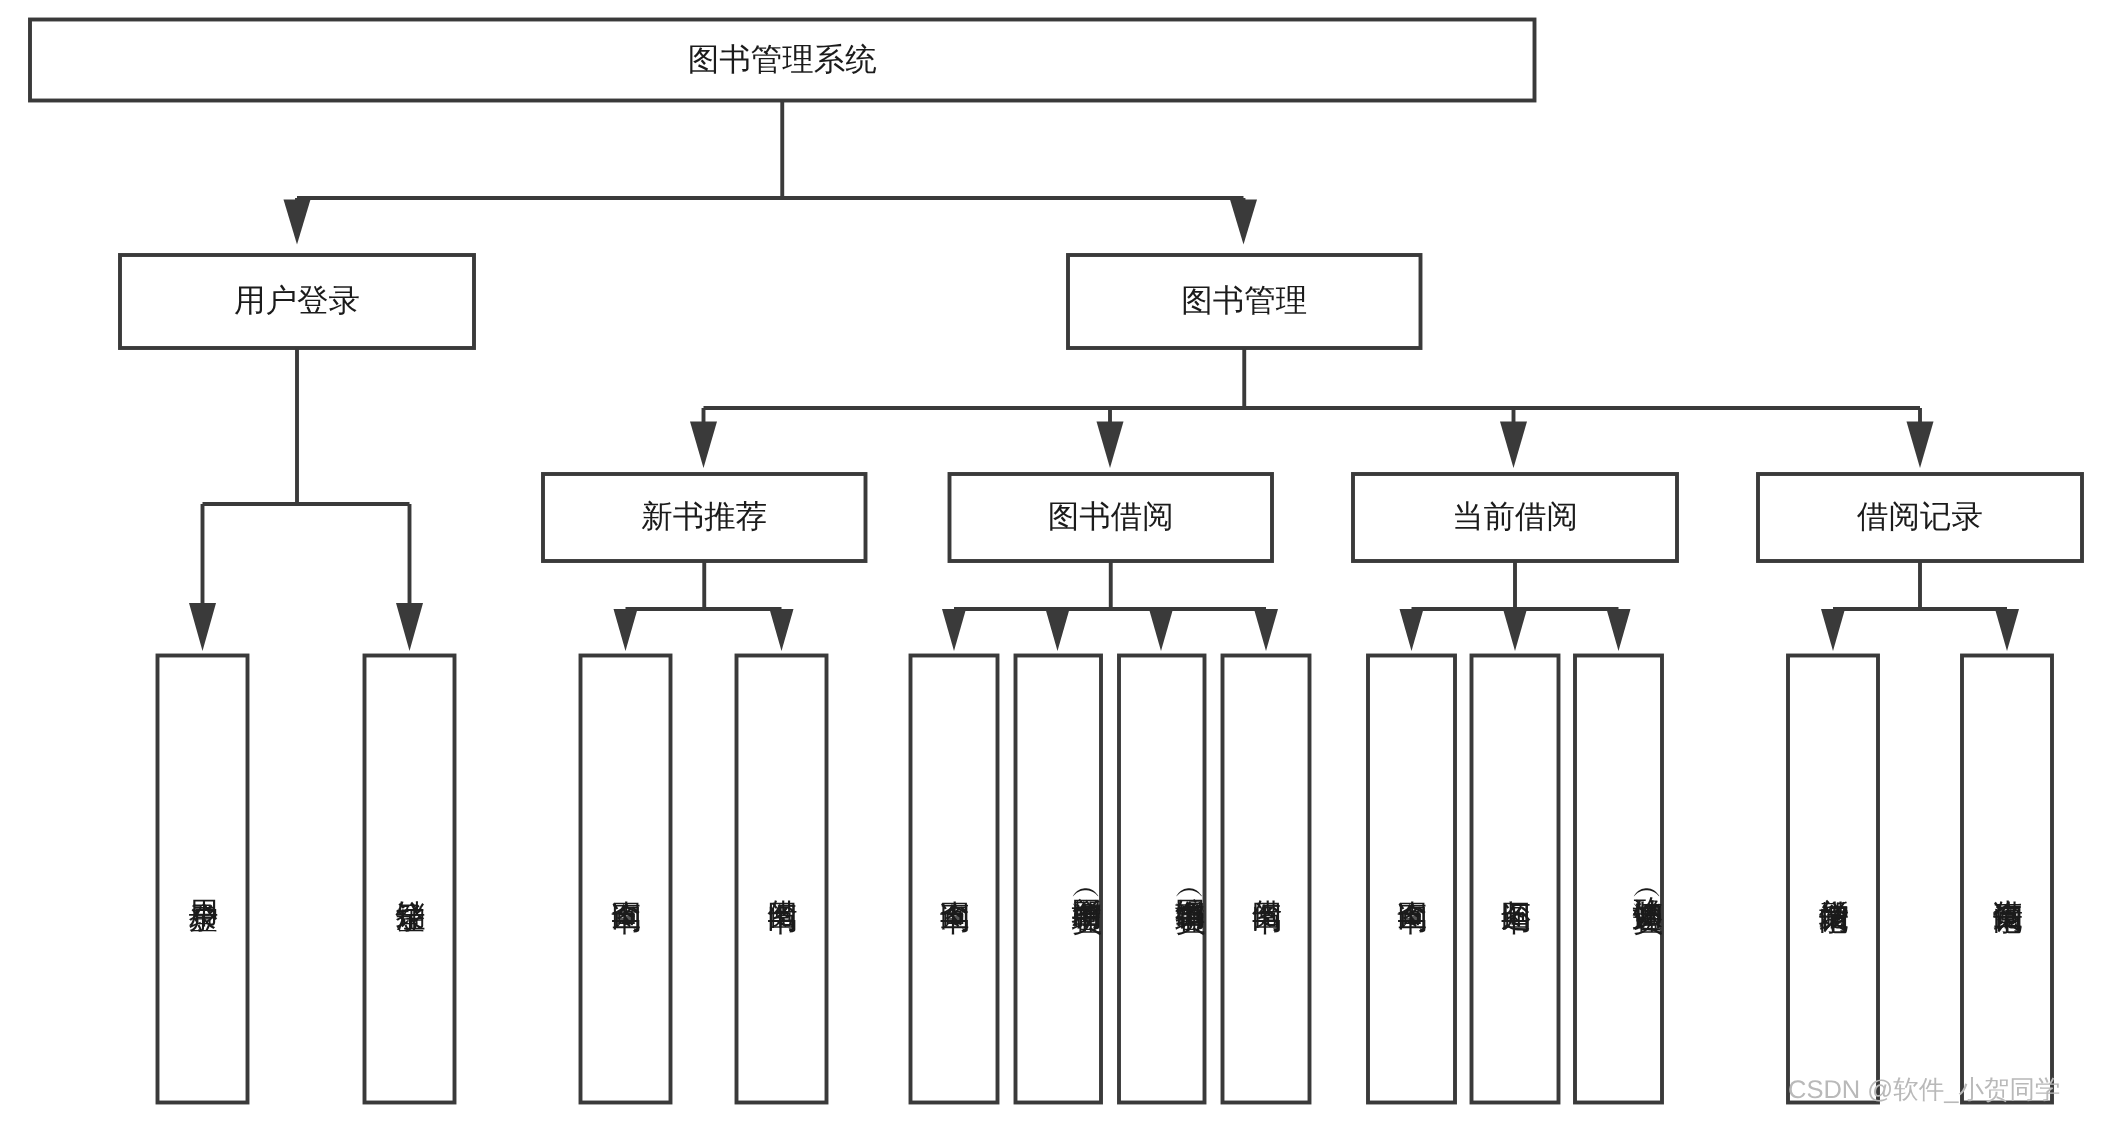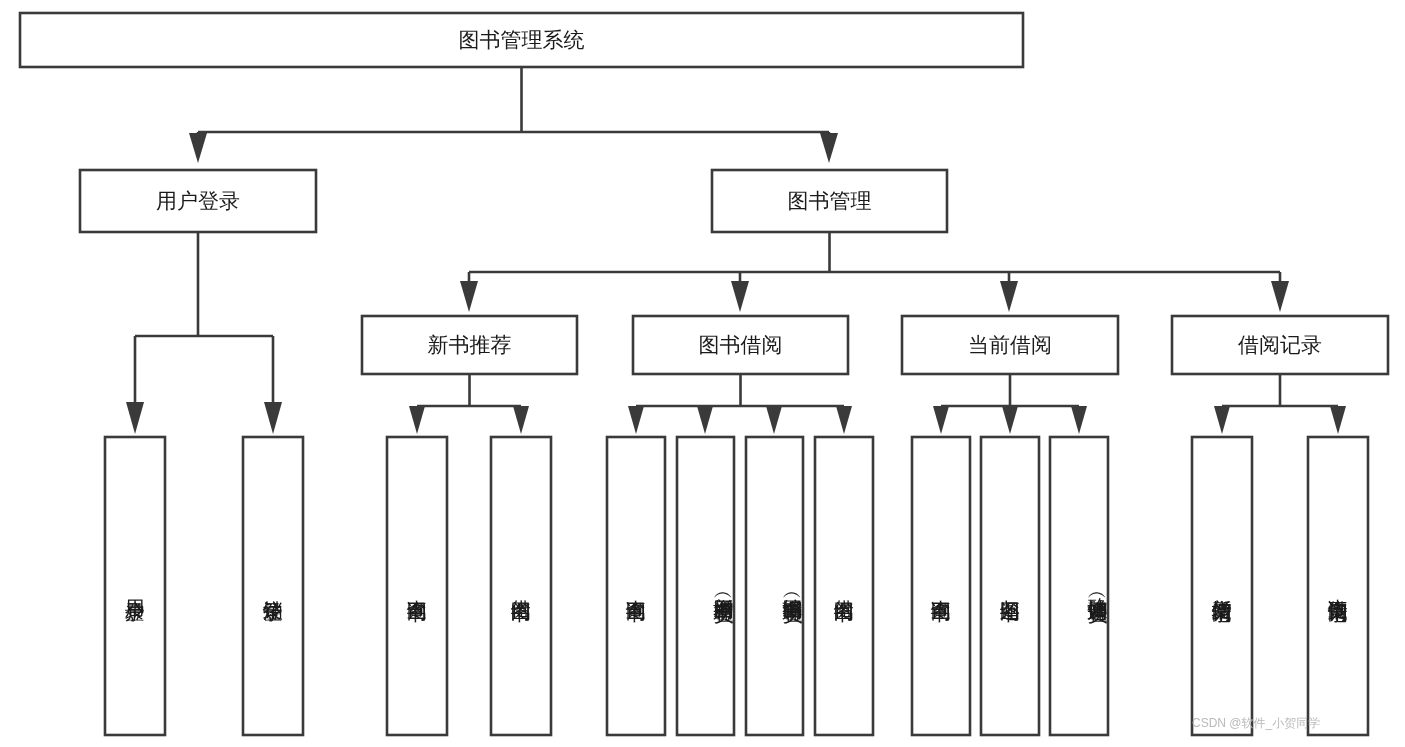--- a/index.html
+++ b/index.html
@@ -61,21 +61,21 @@
     letter-spacing: 1px;
     display: flex;
     align-items: center;
     justify-content: center;
     text-align: center;
     user-select: none;
   }
   .watermark {
     position: absolute;
     font-family: "Liberation Sans", "DejaVu Sans", sans-serif;
-    font-size: 12px;
+    font-size: 17px;
     color: #b9b9b9;
     white-space: nowrap;
     user-select: none;
   }
 </style>
 </head>
 <body>
 
 <div id="diagram-root">
 

